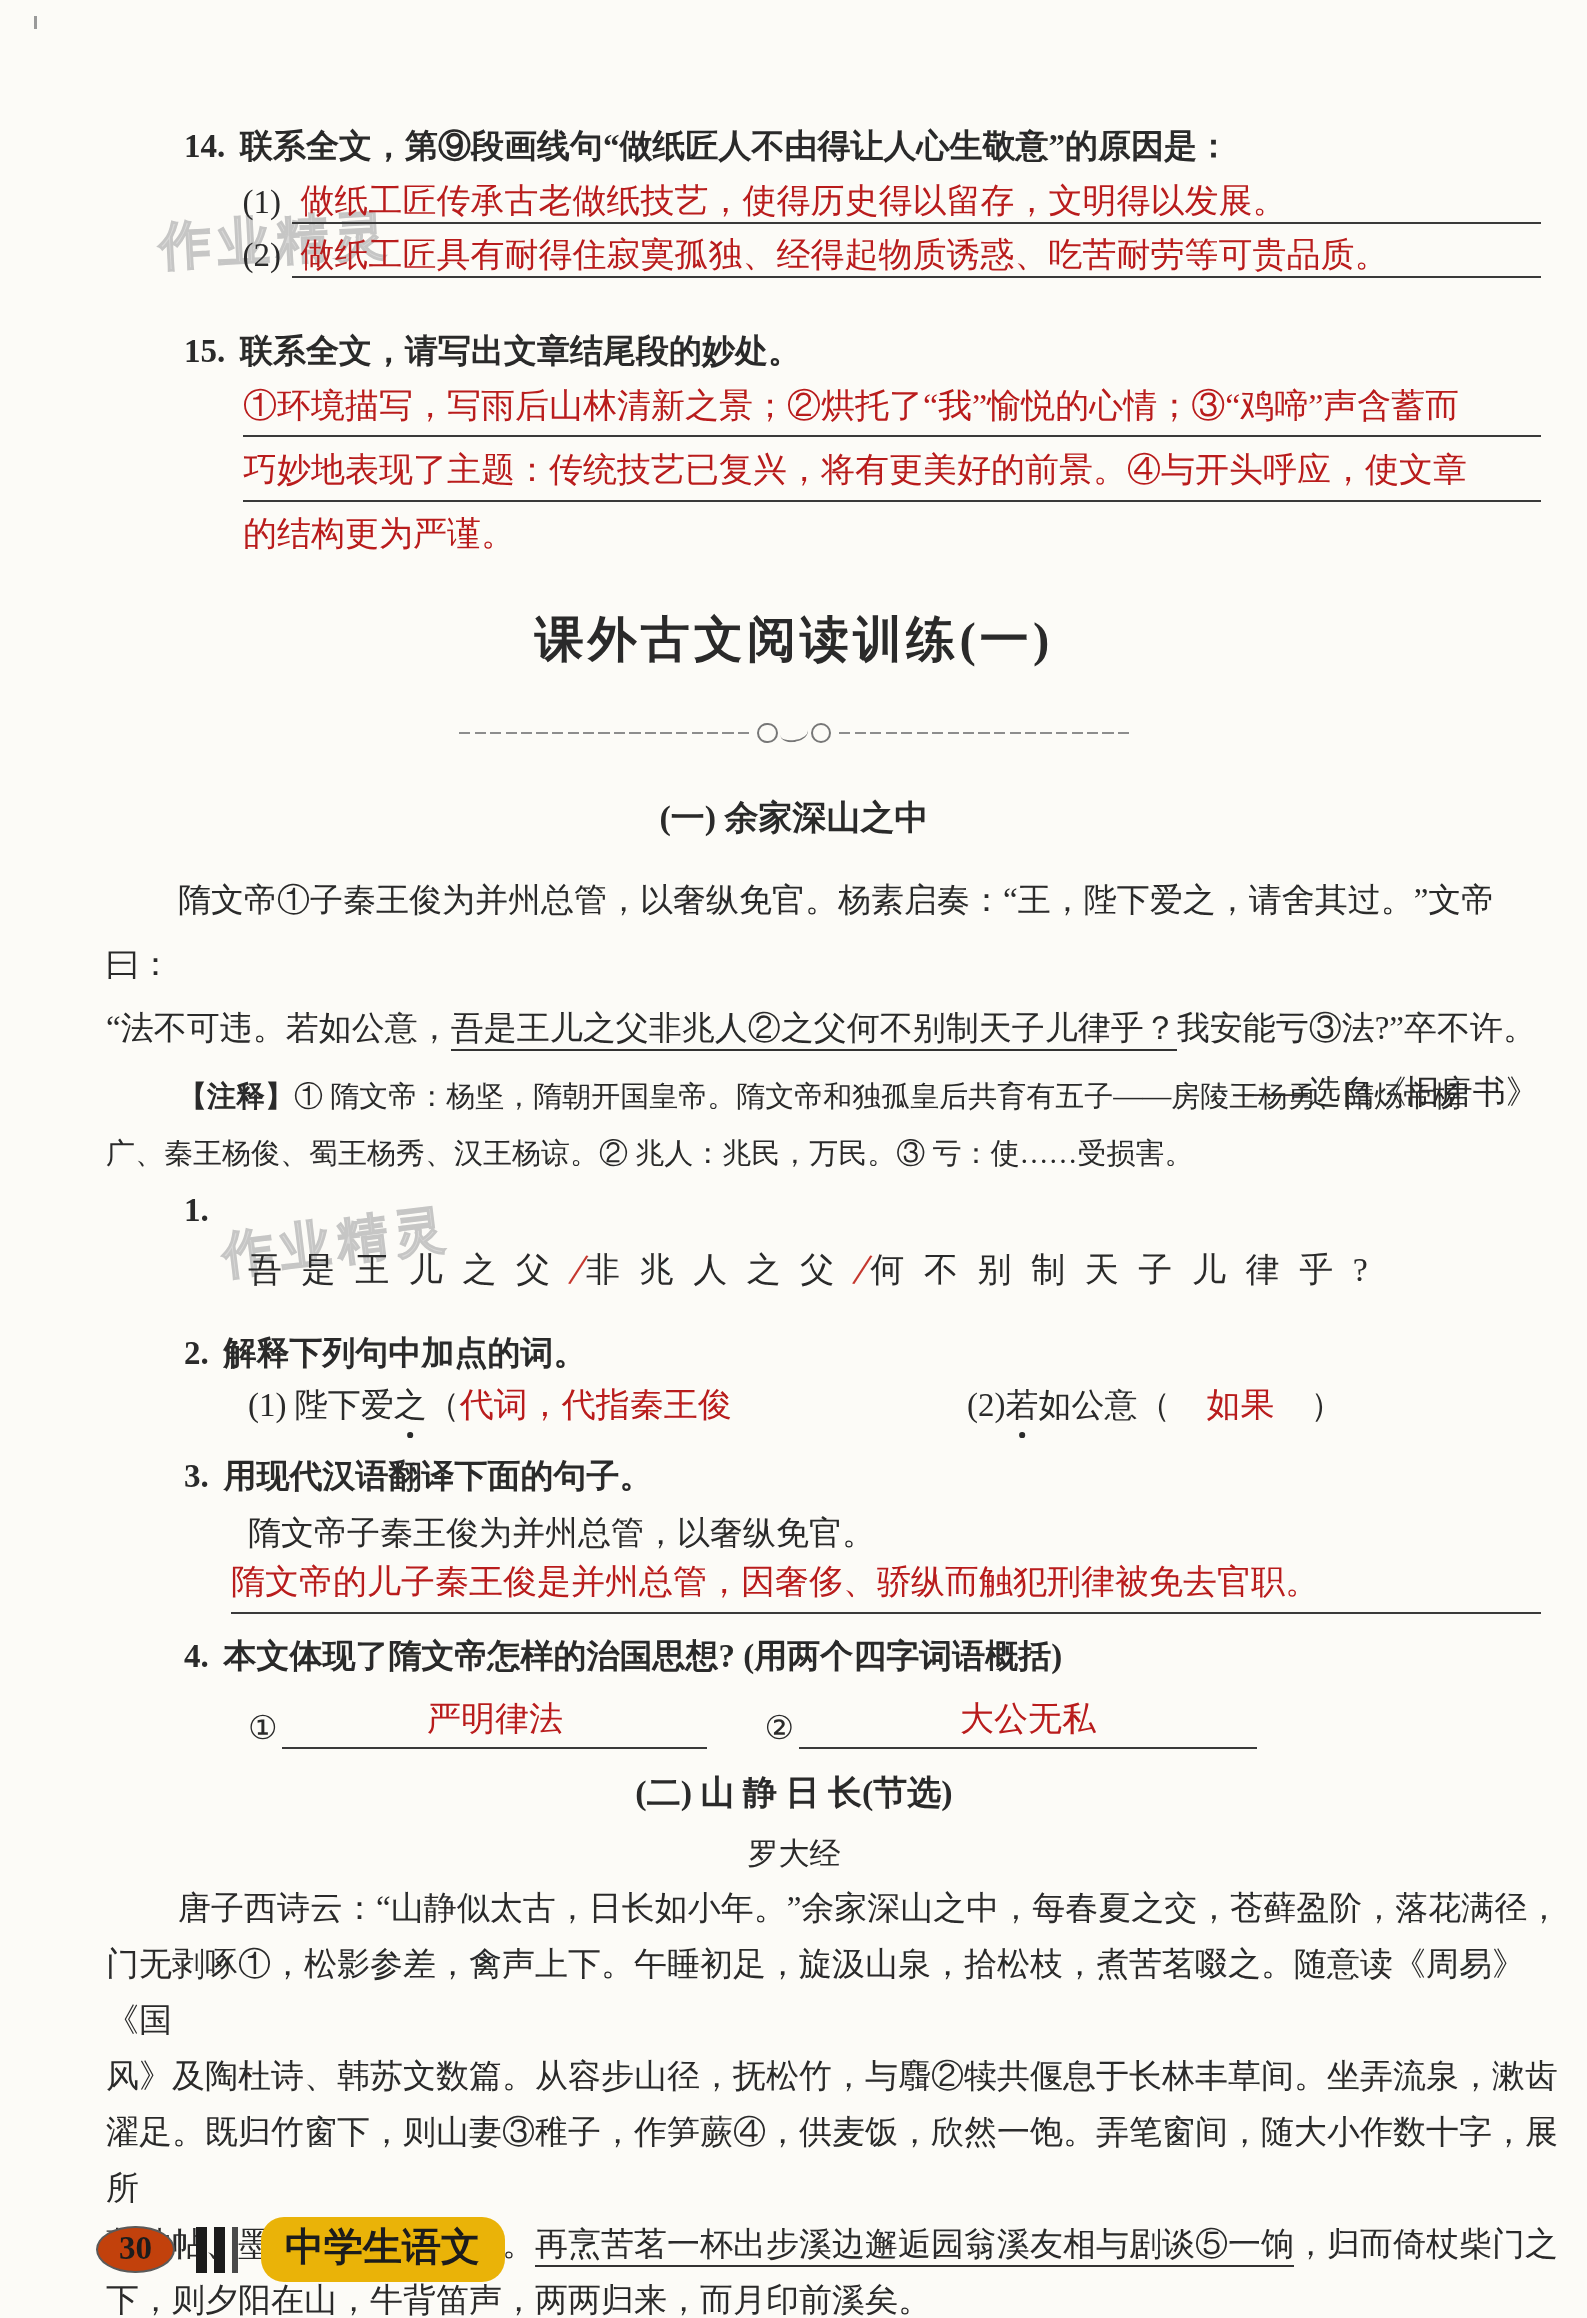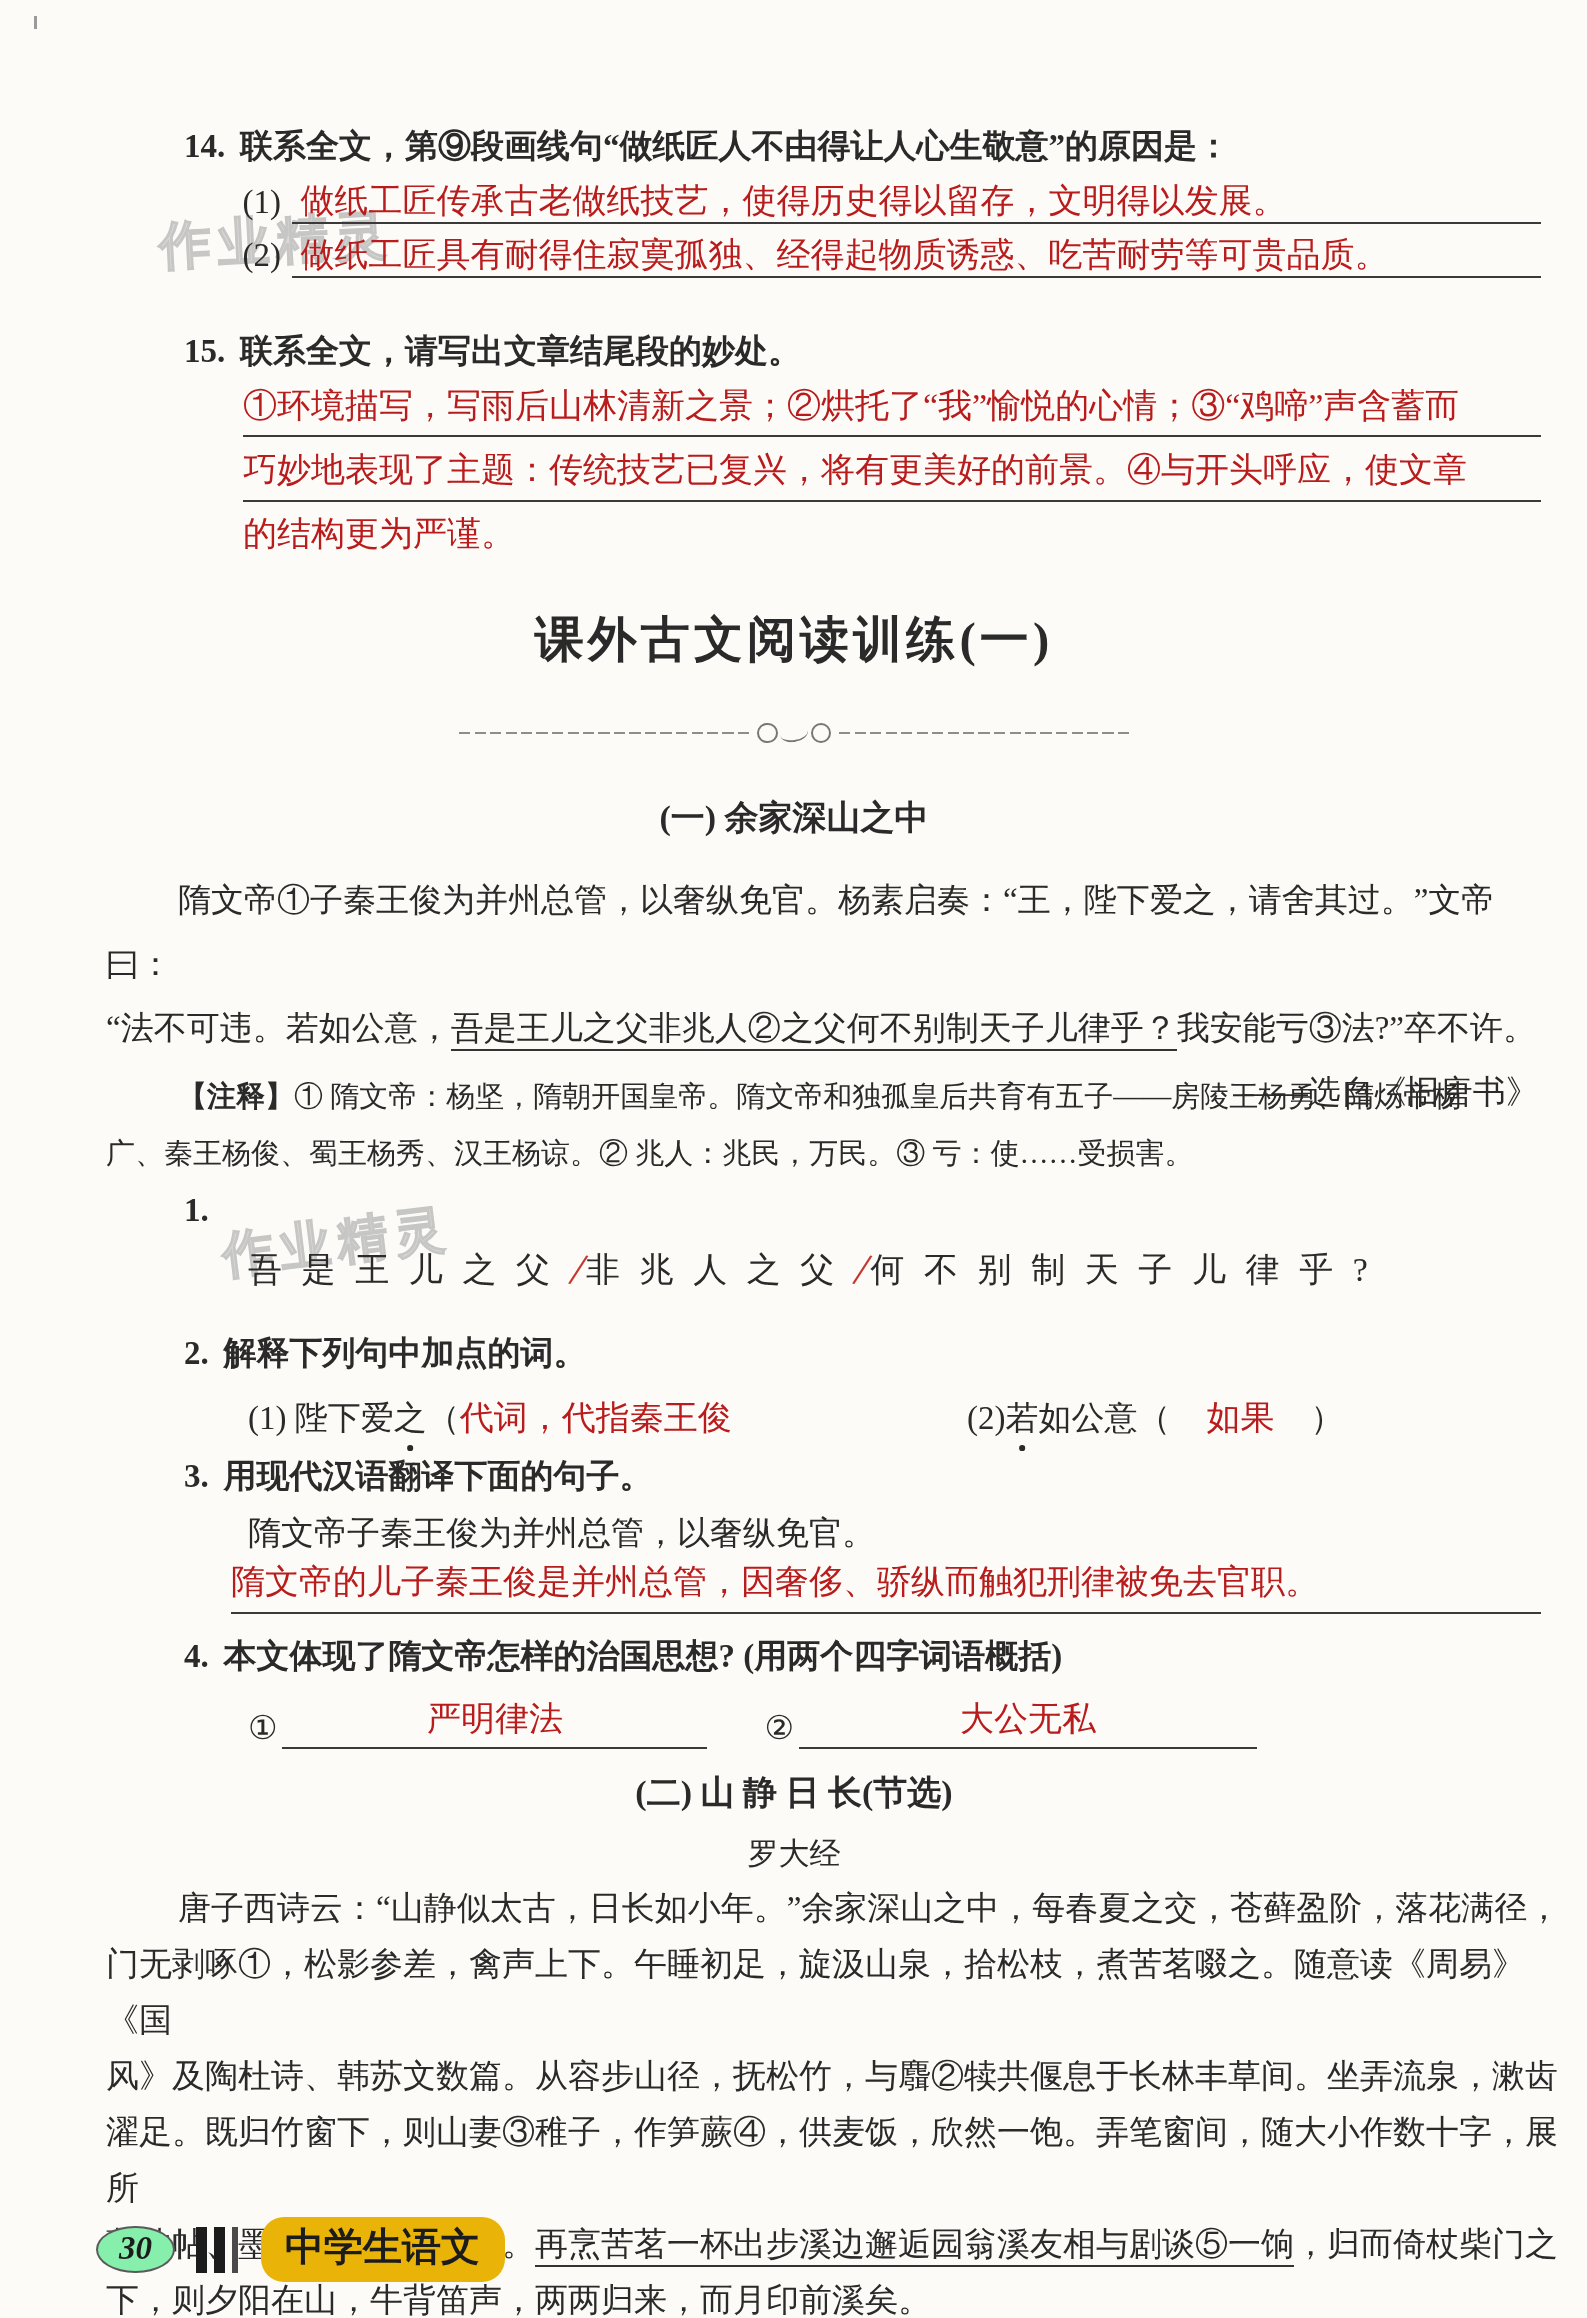--- a/index.html
+++ b/index.html
@@ -43,21 +43,21 @@
   .attribution{text-align:right;padding-right:8.2px;}
 
   .notes{position:absolute;left:106px;top:1068px;width:1447px;font-size:29px;line-height:57px;z-index:1;}
   .notes .fl{text-indent:72px;}
   .notes-label{font-weight:700;}
 
   .seg-sentence{margin-left:64px;margin-top:18px;font-size:34px;letter-spacing:19.6px;white-space:nowrap;}
   .red-slash{color:#c5372e;display:inline-block;font-size:47px;letter-spacing:0;
     transform:rotate(14deg) translateY(4.1px);margin:0 0 0 3.3px;font-weight:400;line-height:0;}
 
-  .q2-items{display:flex;align-items:center;margin-left:64px;margin-top:20px;font-size:33px;}
+  .q2-items{display:flex;align-items:center;margin-left:64px;margin-top:7px;font-size:33px;}
   .q2-item1{width:719px;flex:none;}
   .dotted{position:relative;display:inline-block;}
   .dotted::after{content:"";position:absolute;left:50%;bottom:-9.8px;width:5.7px;height:5.7px;border-radius:50%;
     background:#2a2a2a;transform:translateX(-50%);}
   .pad-ans{margin:0 36px;}
 
   .q3-sentence{margin-left:64px;margin-top:13px;font-size:33px;}
   .q3-answer{margin-left:47px;margin-top:3.3px;border-bottom:2.5px solid #3a3a3a;font-size:34px;line-height:46px;padding-bottom:6.5px;}
 
   .q4-blanks{display:flex;align-items:flex-end;margin-left:64px;margin-top:18px;font-size:33px;}
@@ -67,22 +67,22 @@
   .q4-blank.b2{width:458px;margin-left:0;}
   .q4-gap{width:57px;}
 
   .part2-title{position:absolute;top:1770px;left:0;width:100%;text-align:center;font-size:34px;font-weight:700;z-index:1;}
   .part2-author{position:absolute;top:1833px;left:0;width:100%;text-align:center;font-size:31px;z-index:1;}
 
   .passage2{position:absolute;left:106px;top:1880px;width:1457px;font-size:33px;line-height:56px;z-index:1;}
   .passage2 .fl{text-indent:72px;}
 
   .footer{position:absolute;left:96px;top:2217px;display:flex;align-items:center;z-index:1;}
-  .page-oval{border:2.5px solid #5a5a5a;background:#86efac;border-radius:50%;
-    padding:1.6px 21px 4.9px;font-size:33px;font-weight:700;color:#1c1c1c;font-style:italic;}
+  .page-oval{border:2.5px solid #5a5a5a;background:#c2410c;border-radius:50%;
+    padding:1.6px 21px 4.9px;font-size:33px;font-weight:700;color:#1c1c1c;}
   .footer-bars{display:flex;align-items:flex-end;margin:0 14.7px 0 21px;}
   .bar{background:#1c1c1c;margin-right:7.4px;}
   .bar.b1{width:10.6px;height:46px;}
   .bar.b2{width:10.6px;height:46px;}
   .bar.b3{width:6.5px;height:46px;background:#4a4a4a;}
   .brand{background:#eab308;border-radius:23px;padding:3.3px 24.5px 8.2px;font-size:39px;font-weight:700;color:#1c1c1c;}
 </style>
 </head>
 <body>
 

